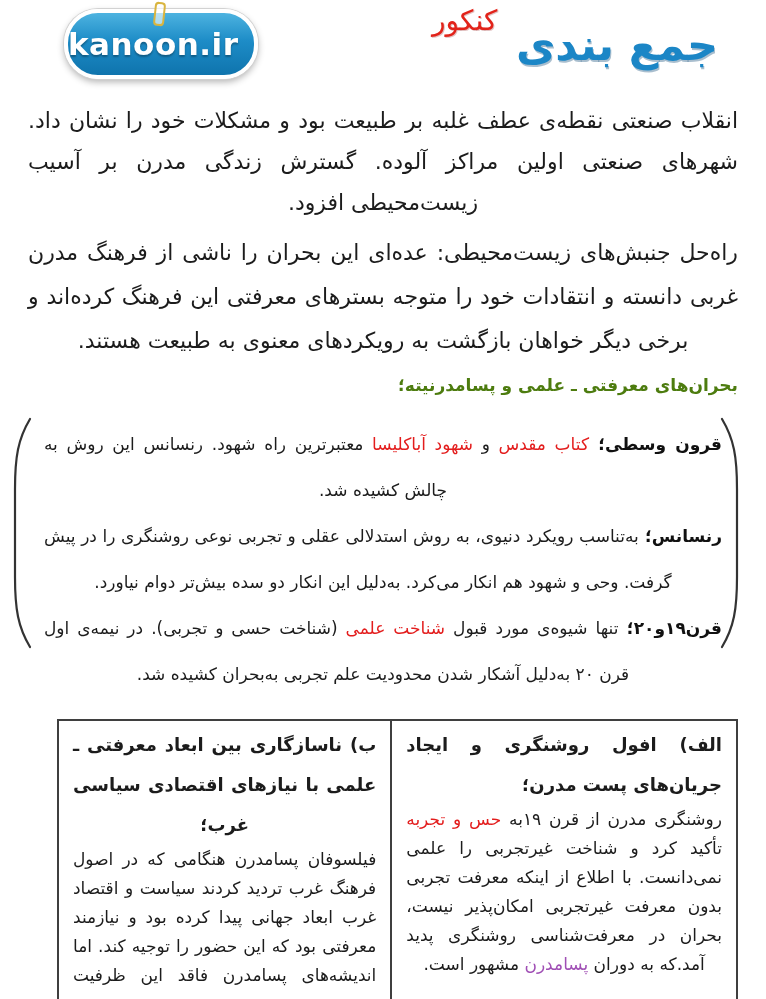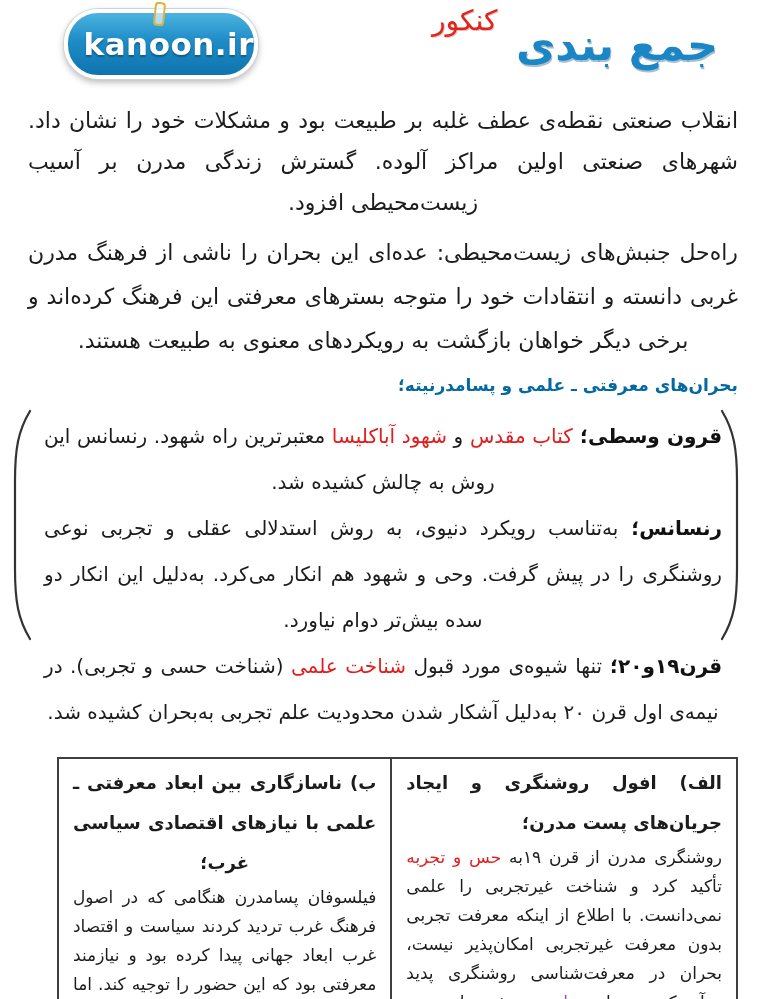--- a/index.html
+++ b/index.html
@@ -13,21 +13,21 @@
     font-family:"DejaVu Sans", sans-serif;
     color:#1c1c1c;
   }
   
   .hdr{position:relative;height:94px;}
   .logo{
     position:absolute;left:64px;top:9px;width:186px;height:62px;
     background:linear-gradient(180deg,#4db3e0 0%,#1d8cc7 45%,#0f74ad 100%);
     border:4px solid #fff;border-radius:34px;
     box-shadow:0 0 0 1px #d2d2d2, 0 3px 7px rgba(0,0,0,.3);
-    display:flex;align-items:center;justify-content:flex-start;
+    display:flex;align-items:center;justify-content:flex-end;
   }
   .logo-text{
     color:#fff;font-size:31px;font-weight:bold;letter-spacing:.5px;
     text-shadow:0 2px 2px rgba(0,0,0,.3);
     direction:ltr;
   }
   .clip{
     position:absolute;top:-11px;left:86px;width:7px;height:20px;
     border:2px solid #d9b53f;border-radius:4px;background:rgba(255,255,255,.6);
     transform:rotate(6deg);
@@ -46,31 +46,31 @@
     white-space:nowrap;
   }
   
   .main{padding:6px 28px 0;}
   .para{
     font-size:22px;line-height:41px;margin:0 0 8px;
     text-align:justify;text-align-last:center;
   }
   .para.p2{line-height:44px;margin-bottom:4px;}
   .subhead{
-    font-size:17px;font-weight:bold;margin:12px 0 14px;
-    text-align:right;color:#0369a1;
+    font-size:17px;font-weight:bold;margin:12px 0 22px;
+    text-align:right;color:#4d7c0f;
   }
   .subhead.green{color:var(--accent-green,#00a651);margin:16px 0 8px;}
   
   .bracket-group{position:relative;padding:4px 16px 2px 16px;margin:6px 0 2px;}
   .bracket{position:absolute;top:0;width:20px;height:232px;}
   .bracket.left{left:-16px;}
   .bracket.right{right:-2px;}
   .group-para{
-    font-size:20px;line-height:46px;margin:0;
+    font-size:17px;line-height:46px;margin:0;
     text-align:justify;text-align-last:center;
   }
   .lead{font-weight:bold;color:#111;}
   .red{color:var(--accent-red,#e31d1d);}
   .purple{color:var(--accent-purple,#a04fb5);}
   
   .cmp-table{
     border-collapse:collapse;width:681px;margin:20px 0 0;
     table-layout:fixed;
   }

